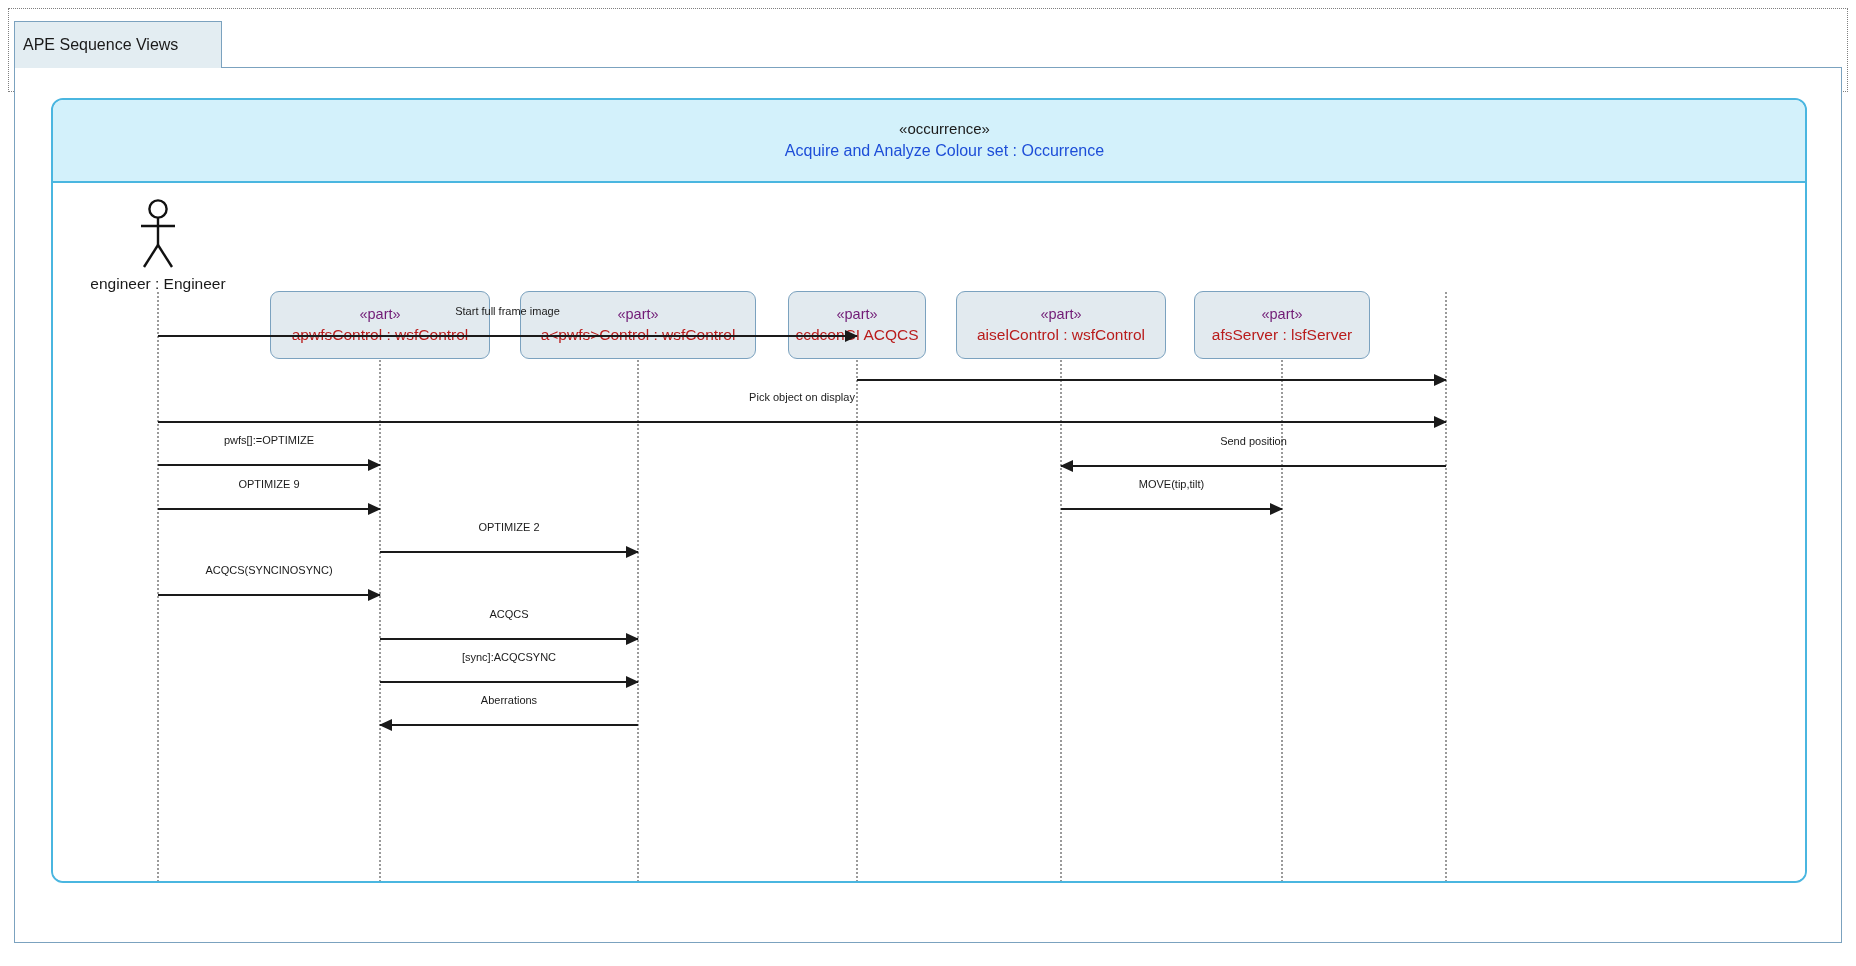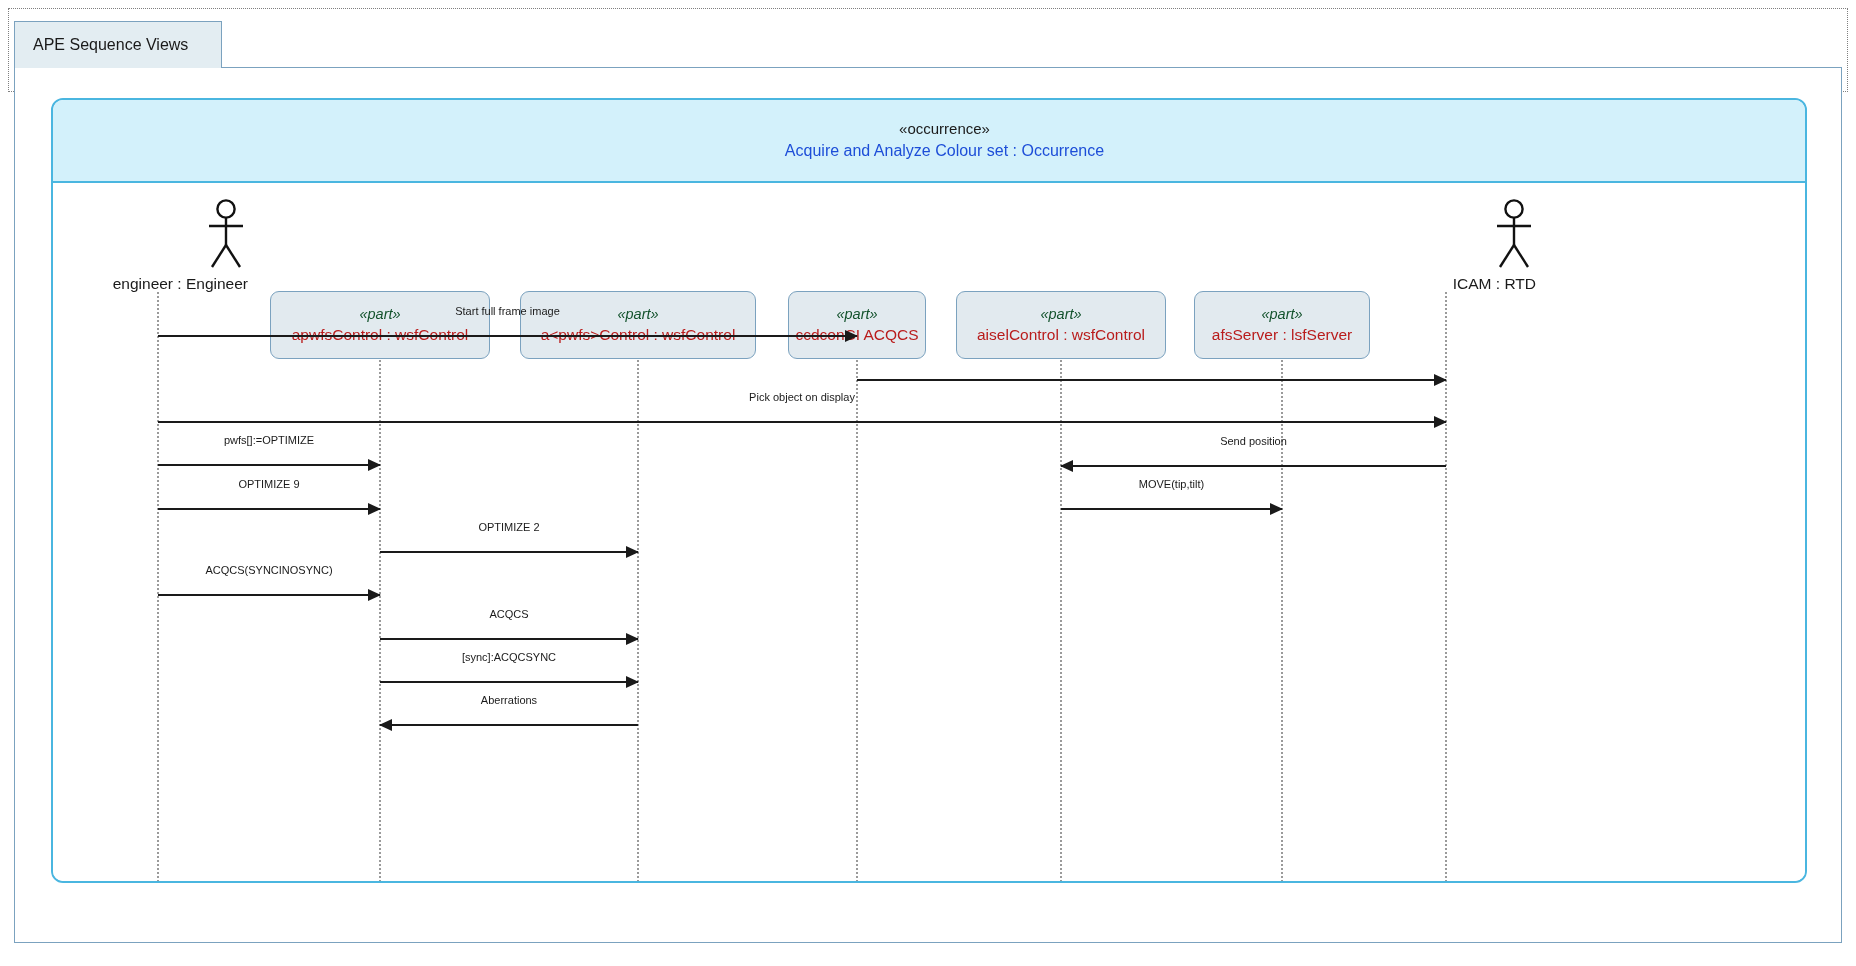--- a/index.html
+++ b/index.html
@@ -28,21 +28,21 @@
   
   .diagram-tab {
     position: absolute;
     left: 14px; top: 21px;
     width: 208px; height: 47px;
     background: #e3edf2;
     border: 1px solid #7ba2bf;
     border-bottom: none;
     display: flex;
     align-items: center;
-    padding-left: 18px;
+    padding-left: 8px;
     font-size: 16px;
     color: #1a1a1a;
     z-index: 5;
   }
 
   
   .diagram-pane {
     position: absolute;
     left: 14px; top: 67px;
     width: 1828px; height: 876px;
@@ -100,29 +100,29 @@
     position: absolute;
     background: #e2eaef;
     border: 1.6px solid #7ba2bf;
     border-radius: 9px;
     display: flex;
     flex-direction: column;
     align-items: center;
     justify-content: center;
     gap: 1px;
   }
-  .part-stereo { font-size: 14.5px; color: #14532d; line-height: 1.3; white-space: nowrap; font-style: italic; }
+  .part-stereo { font-size: 14.5px; color: #701a75; line-height: 1.3; white-space: nowrap; }
   .part-name   { font-size: 15.5px; color: #b91c1c; line-height: 1.3; white-space: nowrap; }
 
   
   .actor-head {
     position: absolute;
     display: flex;
     flex-direction: column;
-    align-items: flex-end;
+    align-items: center;
   }
   .actor-label {
     font-size: 15.5px;
     color: #1a1a1a;
     white-space: nowrap;
     margin-top: 2px;
   }
 
   
   .msg {
@@ -218,30 +218,20 @@
               <div class="part-name">ccdconCI ACQCS</div>
             </div>
             <div class="part-box" style="left: 903px; top: 108px; width: 210px; height: 68px;">
               <div class="part-stereo">«part»</div>
               <div class="part-name">aiselControl : wsfControl</div>
             </div>
             <div class="part-box" style="left: 1141px; top: 108px; width: 176px; height: 68px;">
               <div class="part-stereo">«part»</div>
               <div class="part-name">afsServer : lsfServer</div>
             </div>
-            <div class="actor-head" style="left: 1303px; top: 16px; width: 180px;">
-              <span><svg width="44" height="70" viewBox="0 0 44 70">
-                  <circle cx="22" cy="10" r="8.6" fill="none" stroke="#111" stroke-width="2.4"></circle>
-                  <line x1="22" y1="19" x2="22" y2="46" stroke="#111" stroke-width="2.4"></line>
-                  <line x1="5" y1="27" x2="39" y2="27" stroke="#111" stroke-width="2.4"></line>
-                  <line x1="22" y1="46" x2="8" y2="68" stroke="#111" stroke-width="2.4"></line>
-                  <line x1="22" y1="46" x2="36" y2="68" stroke="#111" stroke-width="2.4"></line>
-                </svg></span>
-              <div class="actor-label">ICAM : RTD</div>
-            </div>
           </div>
         <div class="lifelines-layer" id="messages-layer">
             <div class="msg" style="left: 105px; top: 152px; width: 699px;">
               <div class="msg-line"></div>
               <div class="msg-arrow-r"></div>
               <div class="msg-label">Start full frame image</div>
             </div>
             <div class="msg" style="left: 804px; top: 196px; width: 589px;">
               <div class="msg-line"></div>
               <div class="msg-arrow-r"></div>

